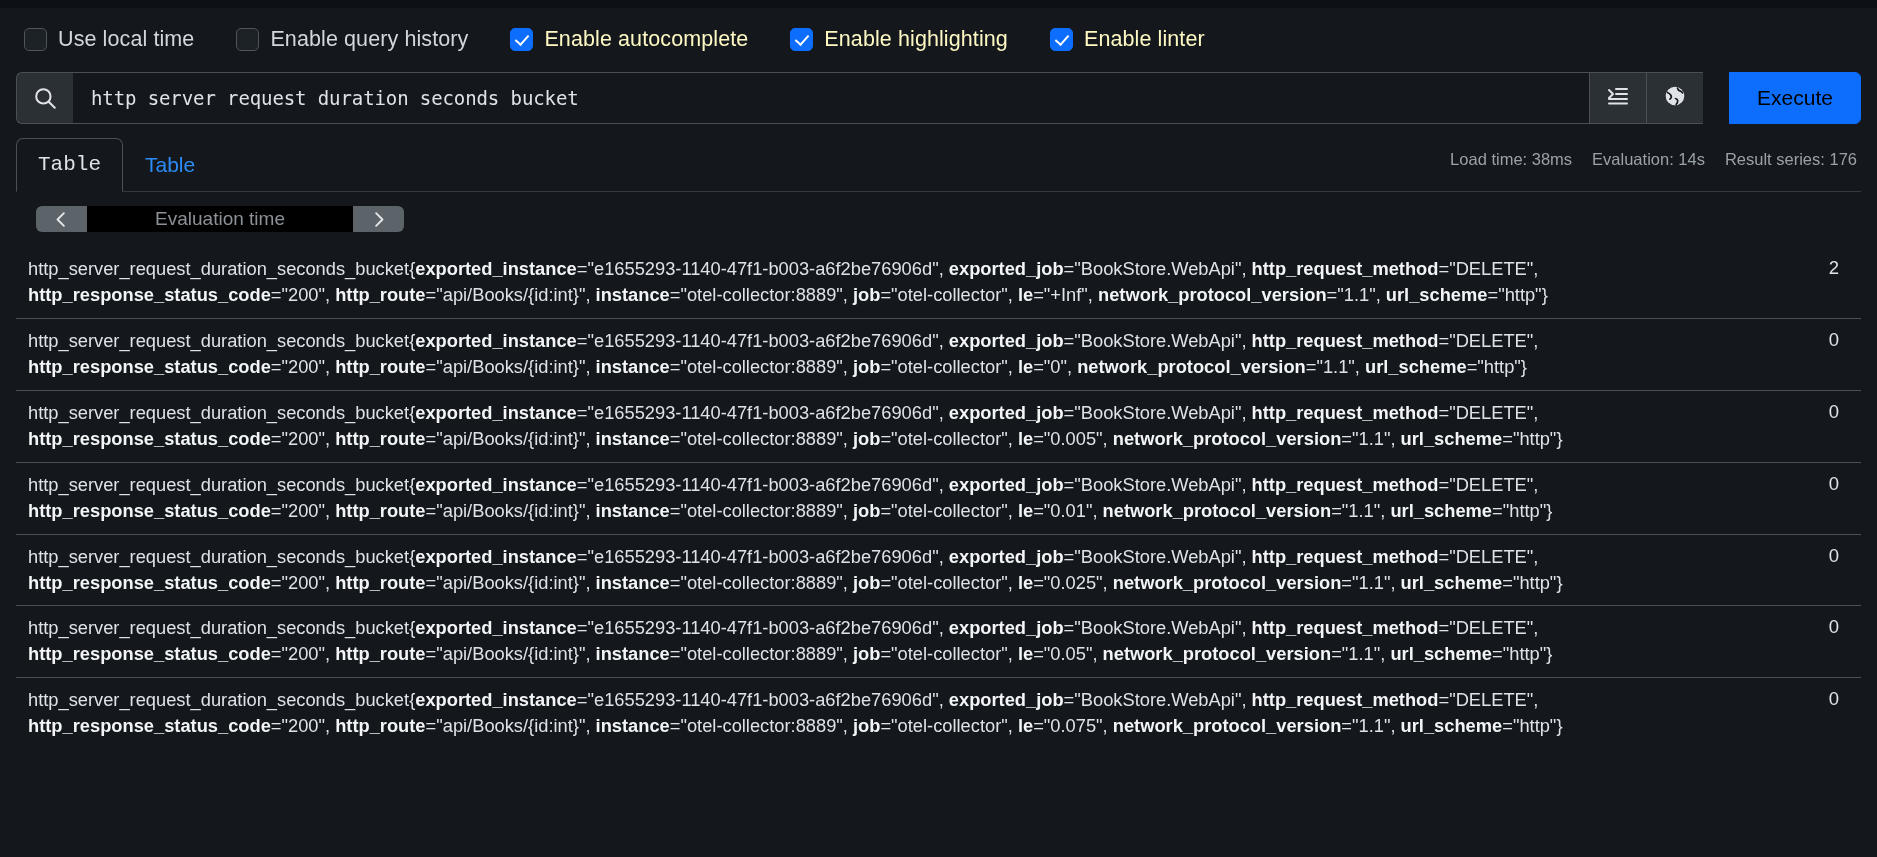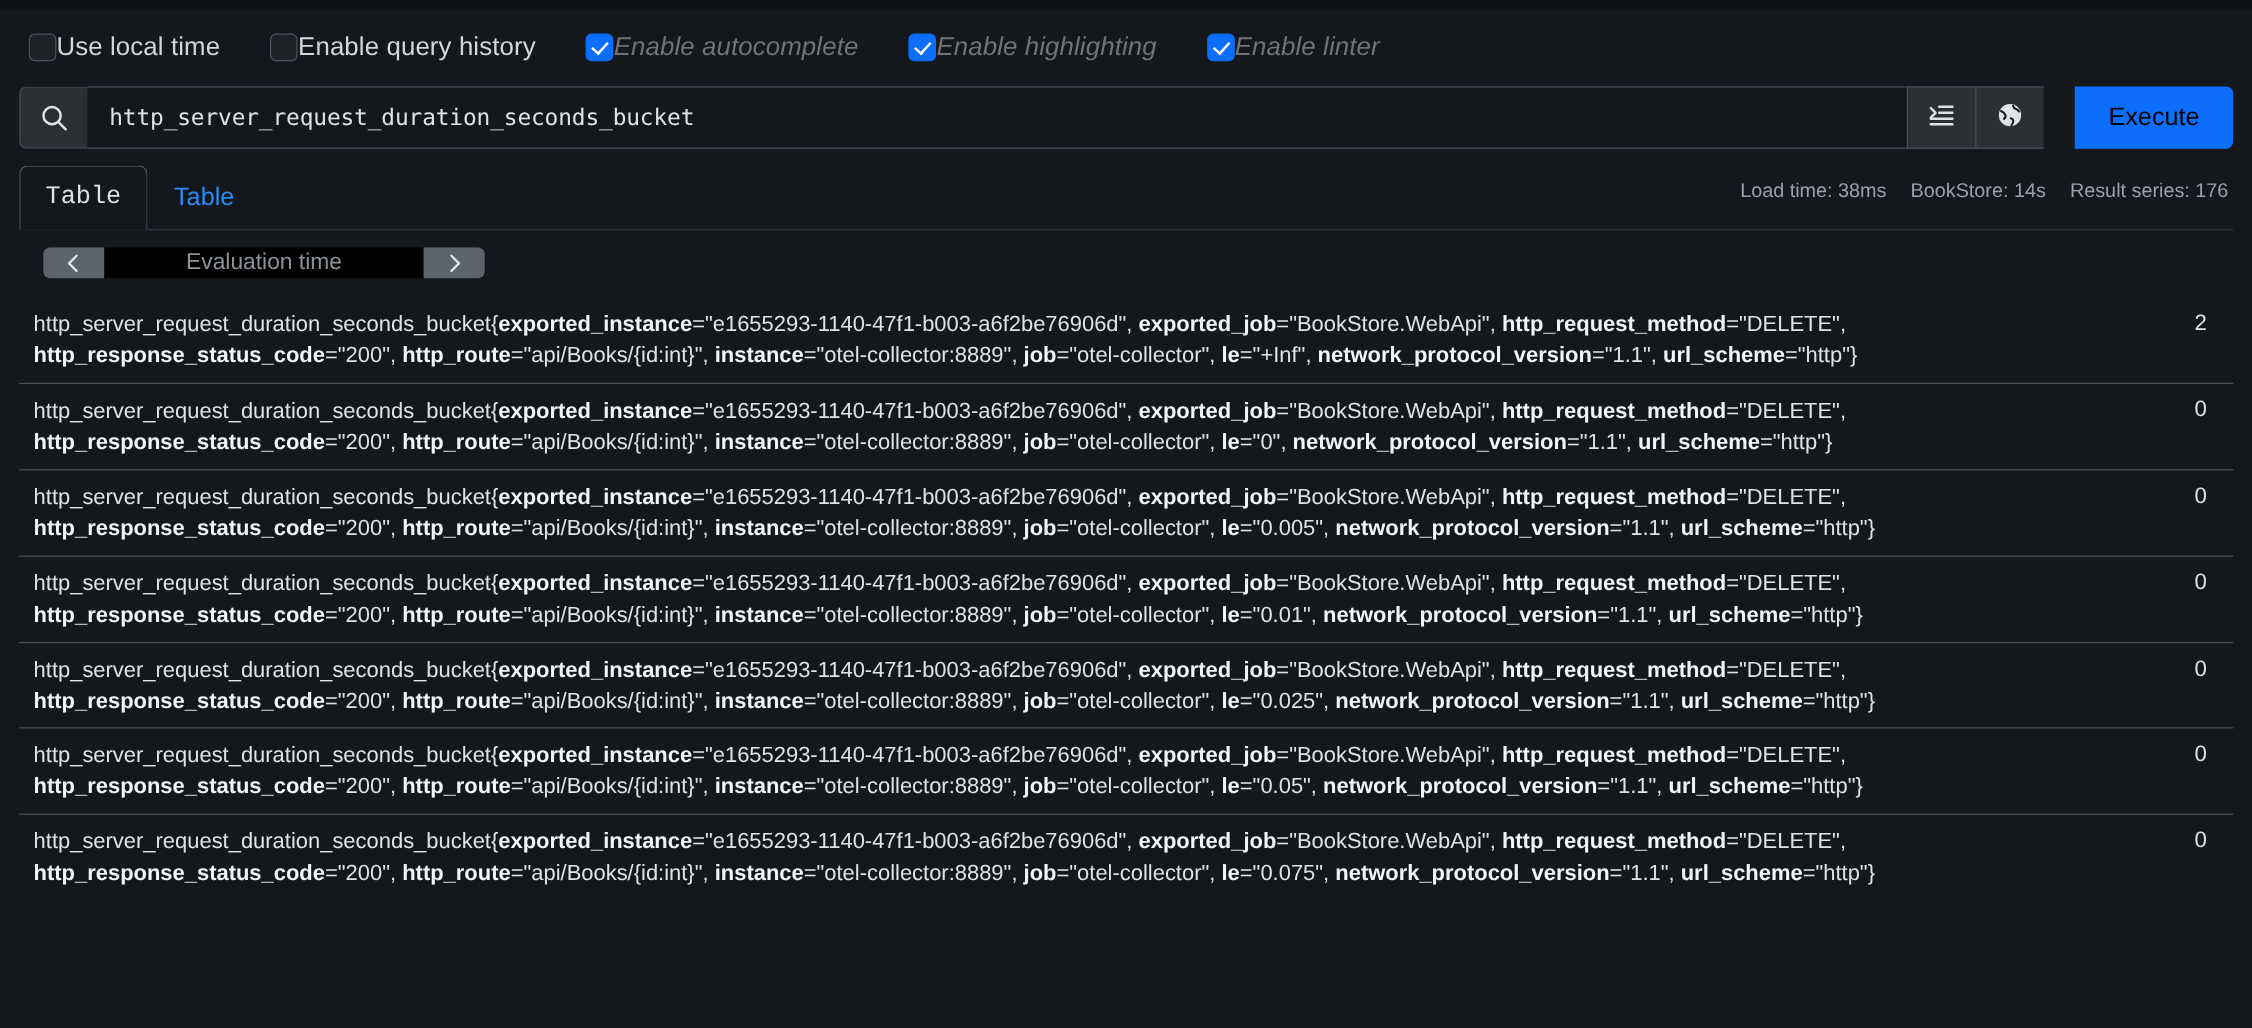--- a/index.html
+++ b/index.html
@@ -23,20 +23,21 @@
   .options-row {
     display: flex;
     align-items: center;
     gap: 0;
     height: 62px;
     padding-left: 8px;
   }
   .option {
     display: flex;
     align-items: center;
+    gap: 11px;
     margin-right: 42px;
     cursor: pointer;
     white-space: nowrap;
   }
   .cbox {
     width: 23px; height: 23px;
     border-radius: 5px;
     flex: 0 0 auto;
     position: relative;
   }
@@ -52,21 +53,21 @@
     content: "";
     position: absolute;
     left: 7px; top: 3px;
     width: 6px; height: 11px;
     border: solid #ffffff;
     border-width: 0 2.4px 2.4px 0;
     transform: rotate(42deg);
   }
   .opt-label { font-size: 21.5px; letter-spacing: .1px; }
   .opt-label.off { color: #d3d7db; }
-  .opt-label.on  { color: #737373; font-style: italic; }
+  .opt-label.on  { color: #fef9c3; }
 
   
   .query-bar {
     display: flex;
     align-items: stretch;
     height: 52px;
     margin-top: 2px;
   }
   .search-btn {
     width: 57px;
@@ -269,21 +270,21 @@
     <div class="execute-btn">Execute</div>
   </div>
 
   <div class="tabs-row">
     <div class="tabs">
         <div class="tab active">Table</div>
         <div class="tab inactive">Table</div>
       </div>
     <div class="meta">
       <span>Load time: 38ms</span>
-      <span>BookStore: 14s</span>
+      <span>Evaluation: 14s</span>
       <span>Result series: 176</span>
     </div>
   </div>
 
   <div class="eval-wrap">
     <div class="eval-group">
       <div class="eval-arrow">
         <span>
           <svg width="19" height="19" viewBox="0 0 24 24" fill="none" stroke="#e3e6e9" stroke-width="2.4" stroke-linecap="round" stroke-linejoin="round">
             <polyline points="15,4 7,12 15,20"></polyline>

